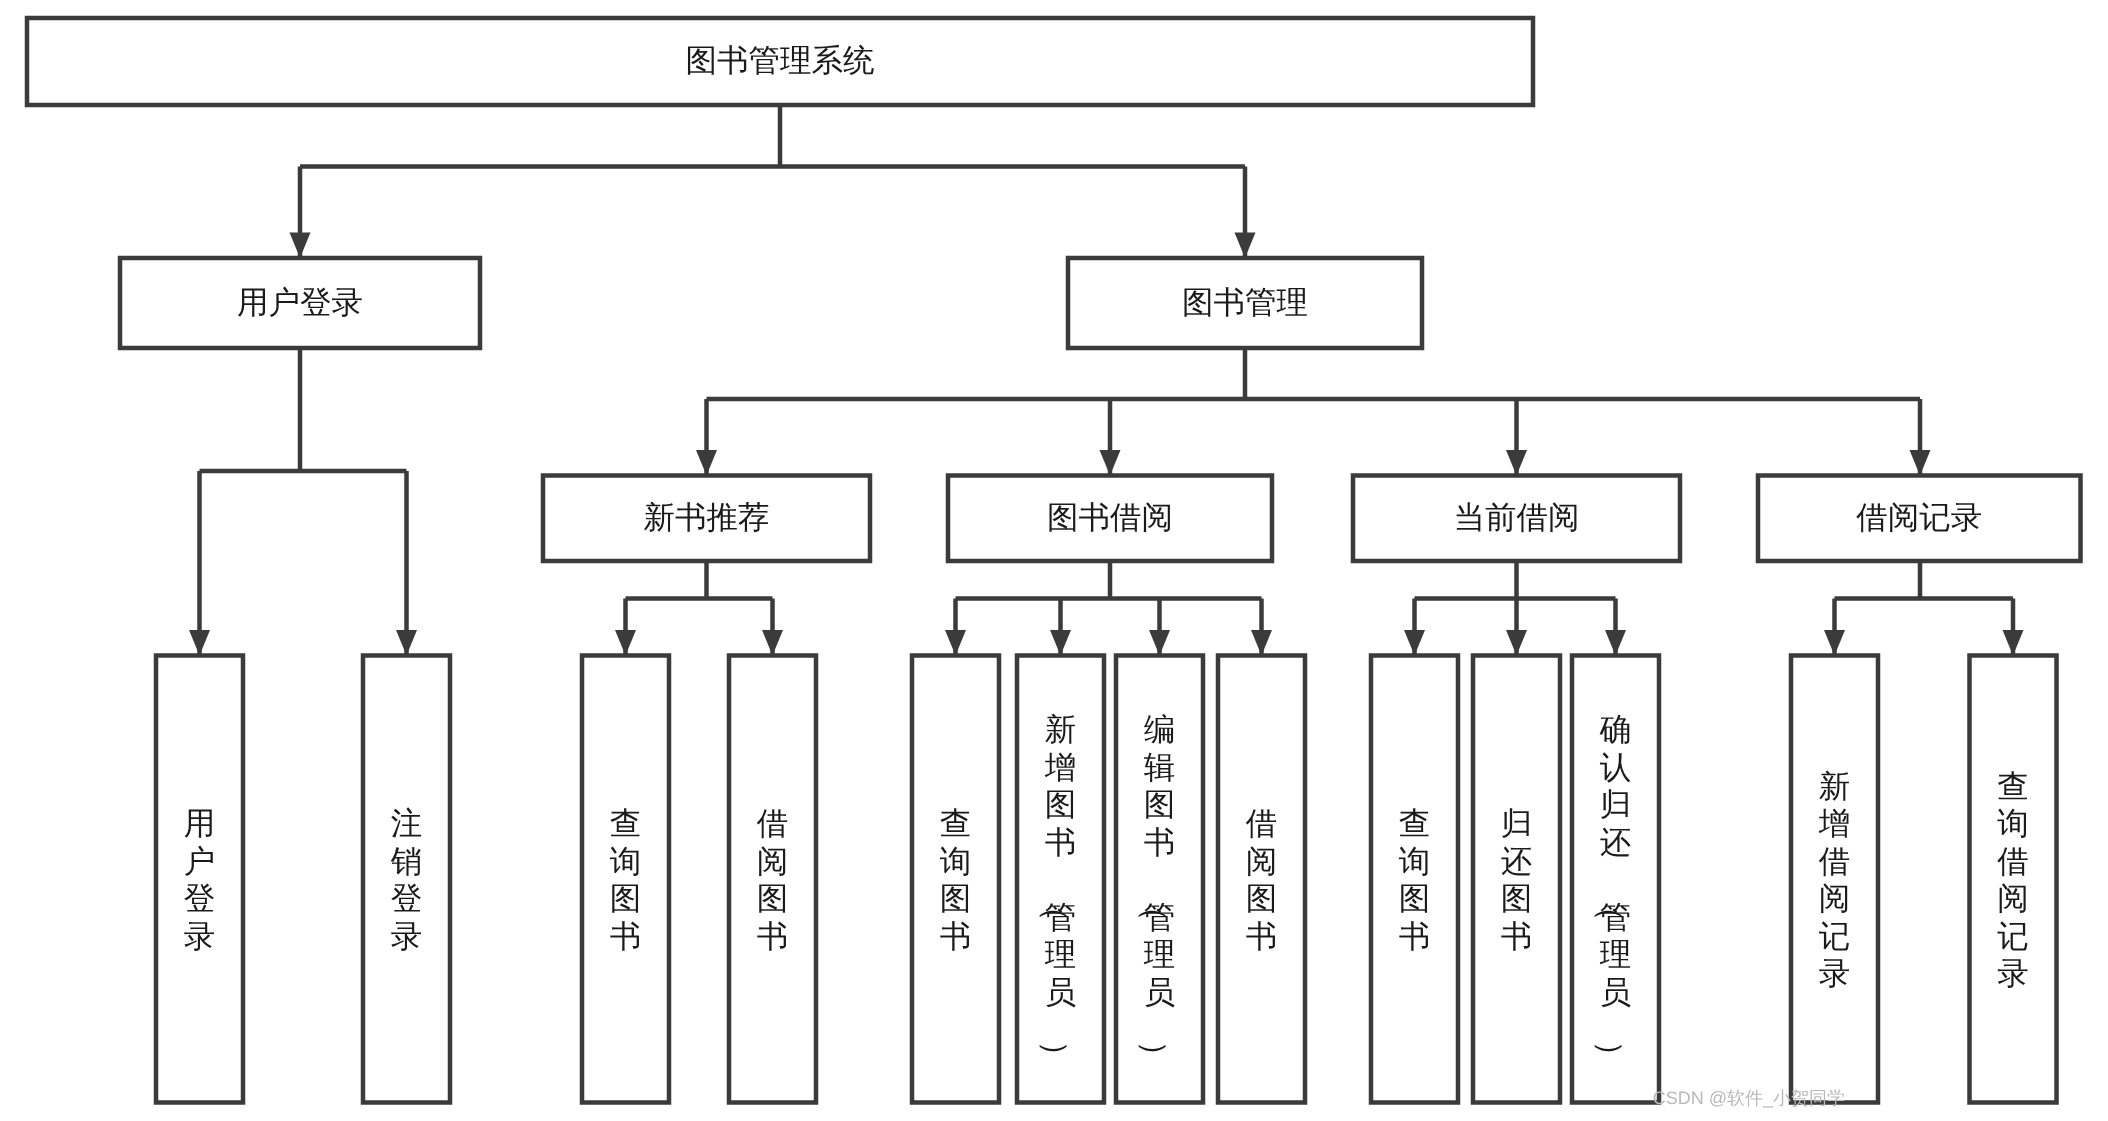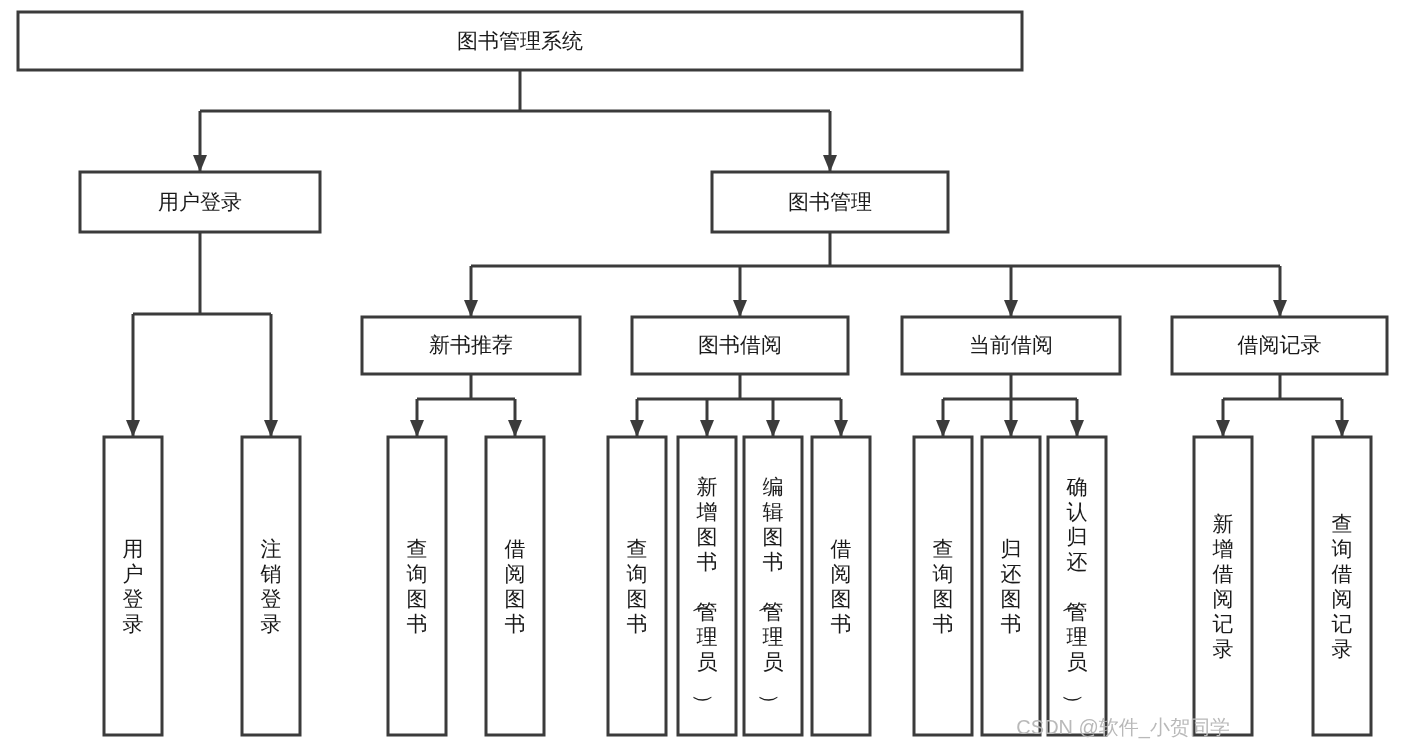--- a/index.html
+++ b/index.html
@@ -52,21 +52,21 @@
     font-family: "Liberation Sans", "DejaVu Sans", sans-serif;
     font-size: 21px;
     fill: #1a1a1a;
     text-anchor: middle;
   }
   .watermark {
     position: absolute;
     right: 8px;
     bottom: 6px;
     font-family: "Liberation Sans", "DejaVu Sans", sans-serif;
-    font-size: 20px;
+    font-size: 12px;
     color: #b9b9b9;
     white-space: nowrap;
     user-select: none;
     pointer-events: none;
   }
 </style>
 </head>
 <body>
 
 <div id="diagram-root">

